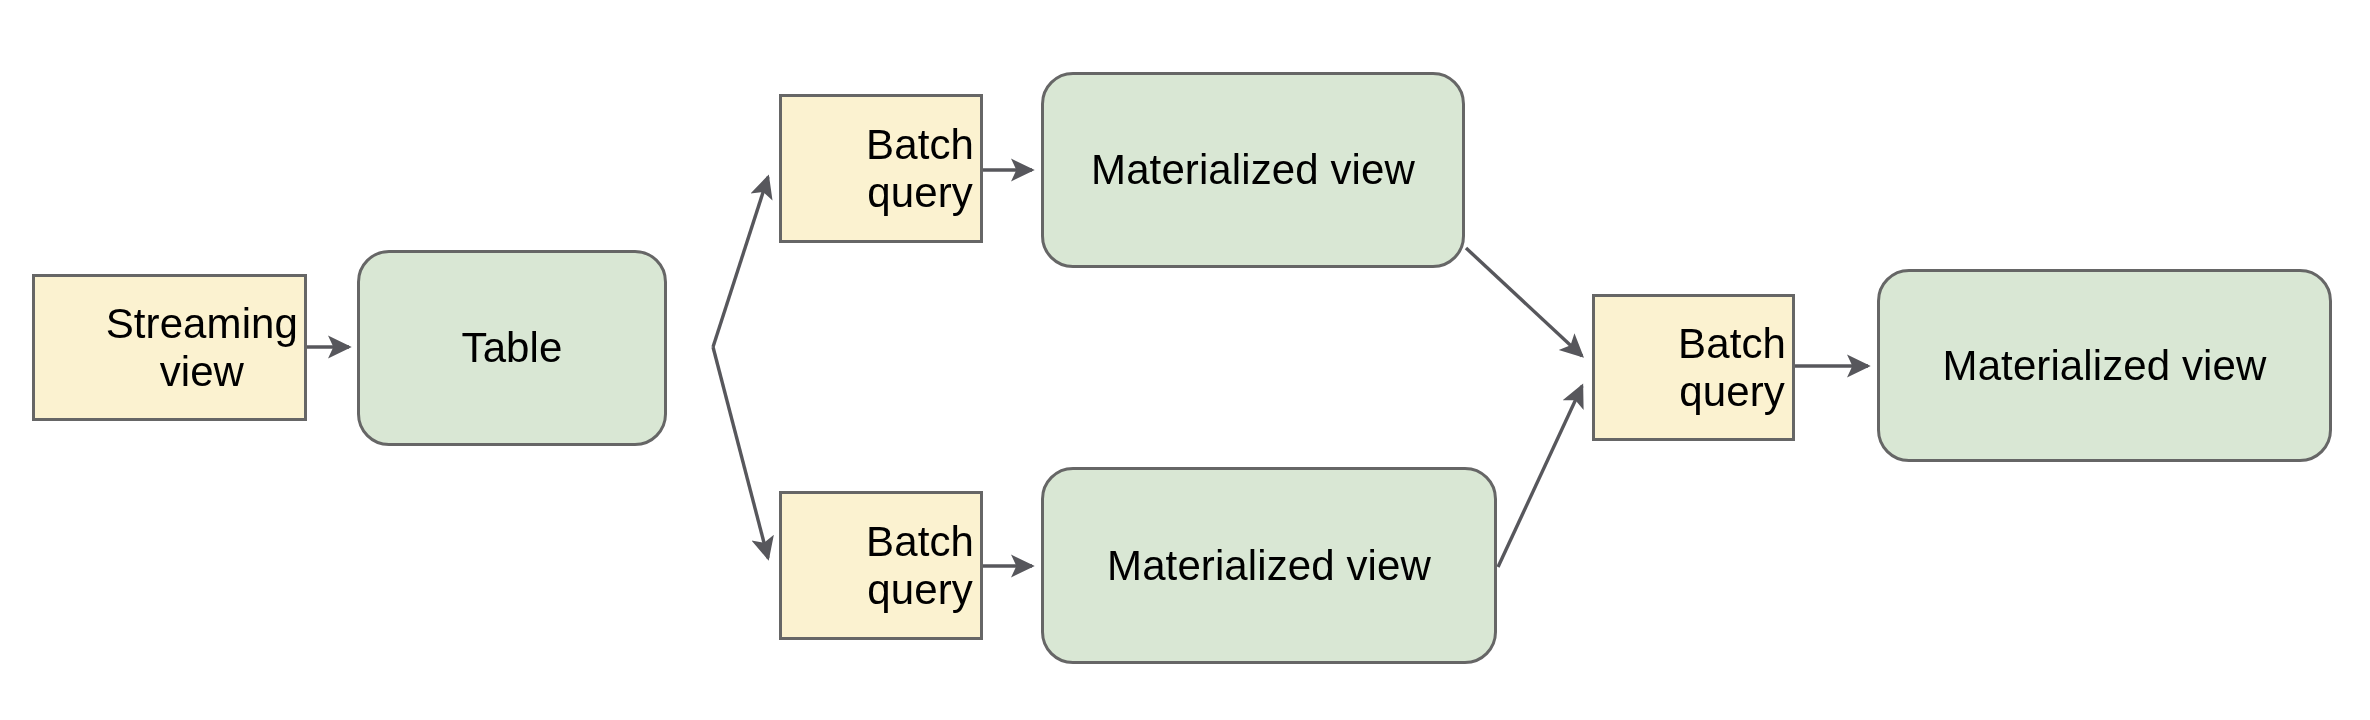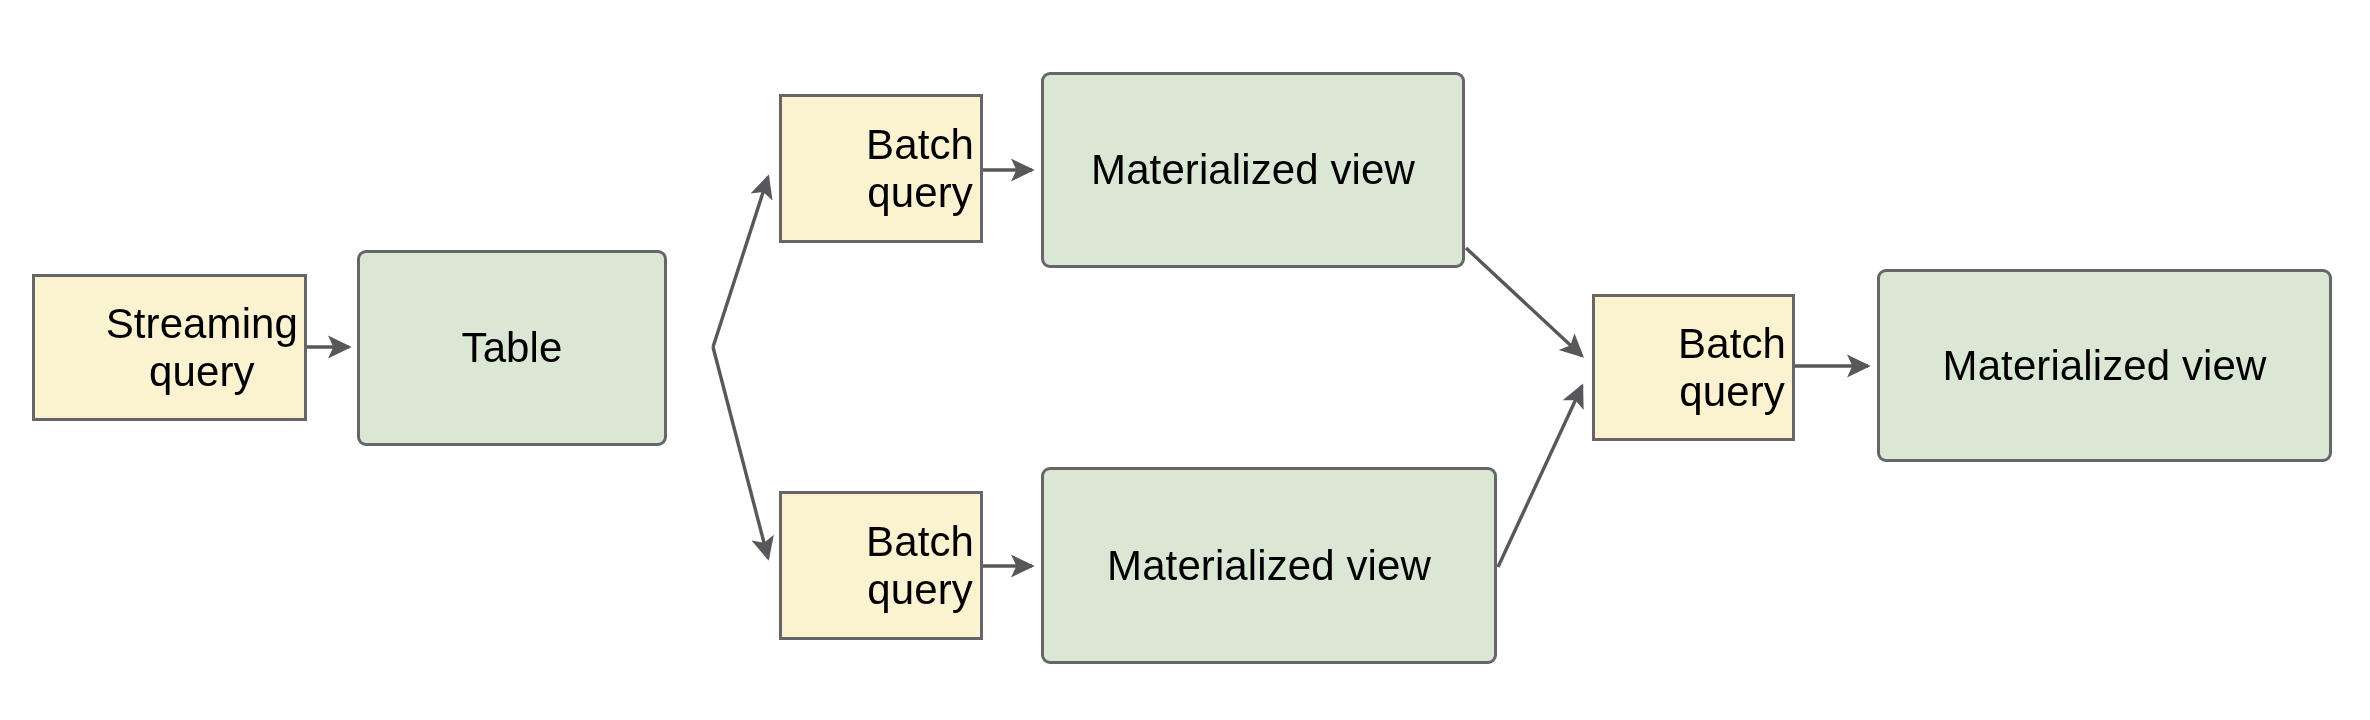--- a/index.html
+++ b/index.html
@@ -39,21 +39,21 @@
     border: 3px solid #666666;
     z-index: 2;
   }
   .node.query {
     background: #fbf2d0;
     border-radius: 0;
     justify-content: flex-end;
   }
   .node.store {
     background: #d9e7d4;
-    border-radius: 9px;
+    border-radius: 32px;
   }
   .node .label {
     display: block;
     white-space: pre-line;
     padding: 0 6px;
   }
 </style>
 </head>
 <body>
 
@@ -73,21 +73,21 @@
       <path d="M 983 170 L 1032 170"></path>
       <path d="M 983 566 L 1032 566"></path>
       <path d="M 1466 248 L 1582 356"></path>
       <path d="M 1498 567 L 1582 386"></path>
       <path d="M 1795 366 L 1868 366"></path>
     </g>
   </svg>
 
   <div class="node query" style="left:32px; top:274px; width:275px; height:147px;">
     <span class="label">Streaming
-query</span>
+view</span>
   </div>
 
   <div class="node store" style="left:357px; top:250px; width:310px; height:196px;">
     <span class="label">Table</span>
   </div>
 
   <div class="node query" style="left:779px; top:94px; width:204px; height:149px;">
     <span class="label">Batch
 query</span>
   </div>

